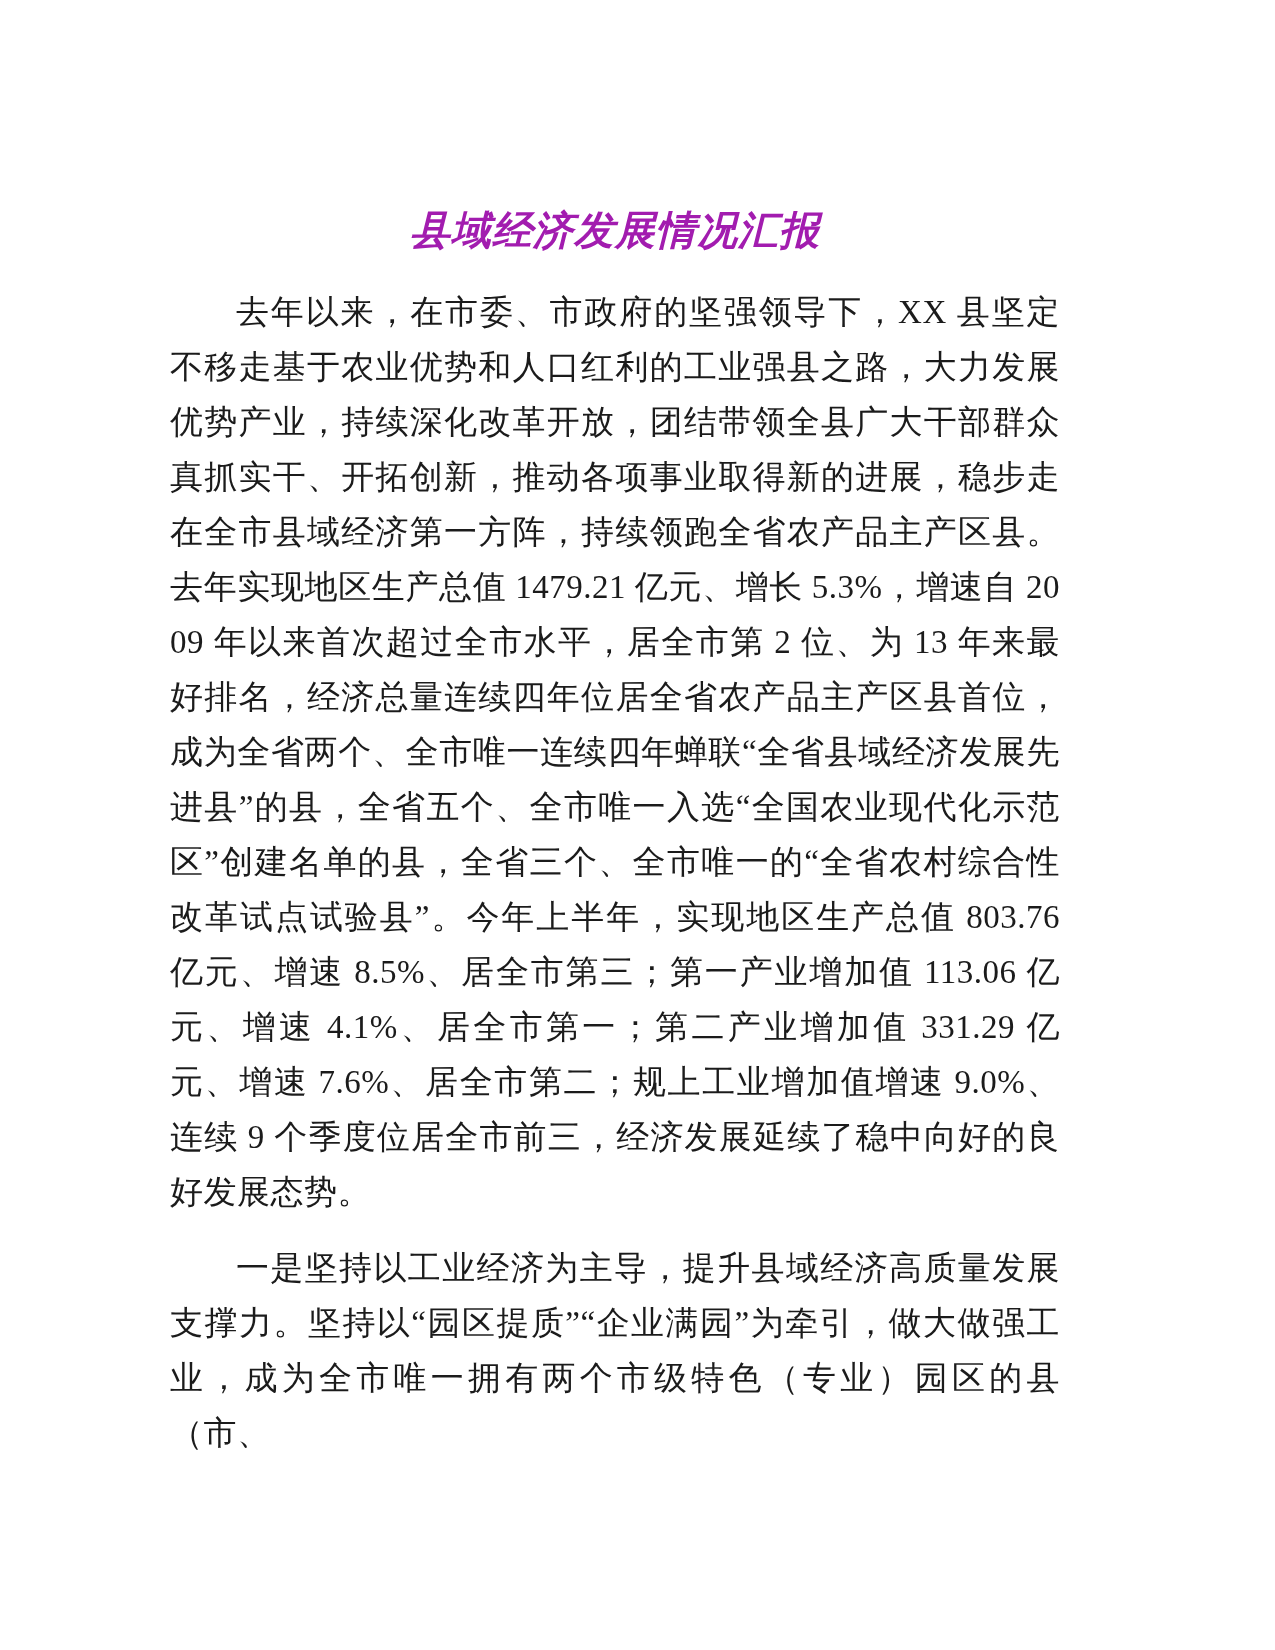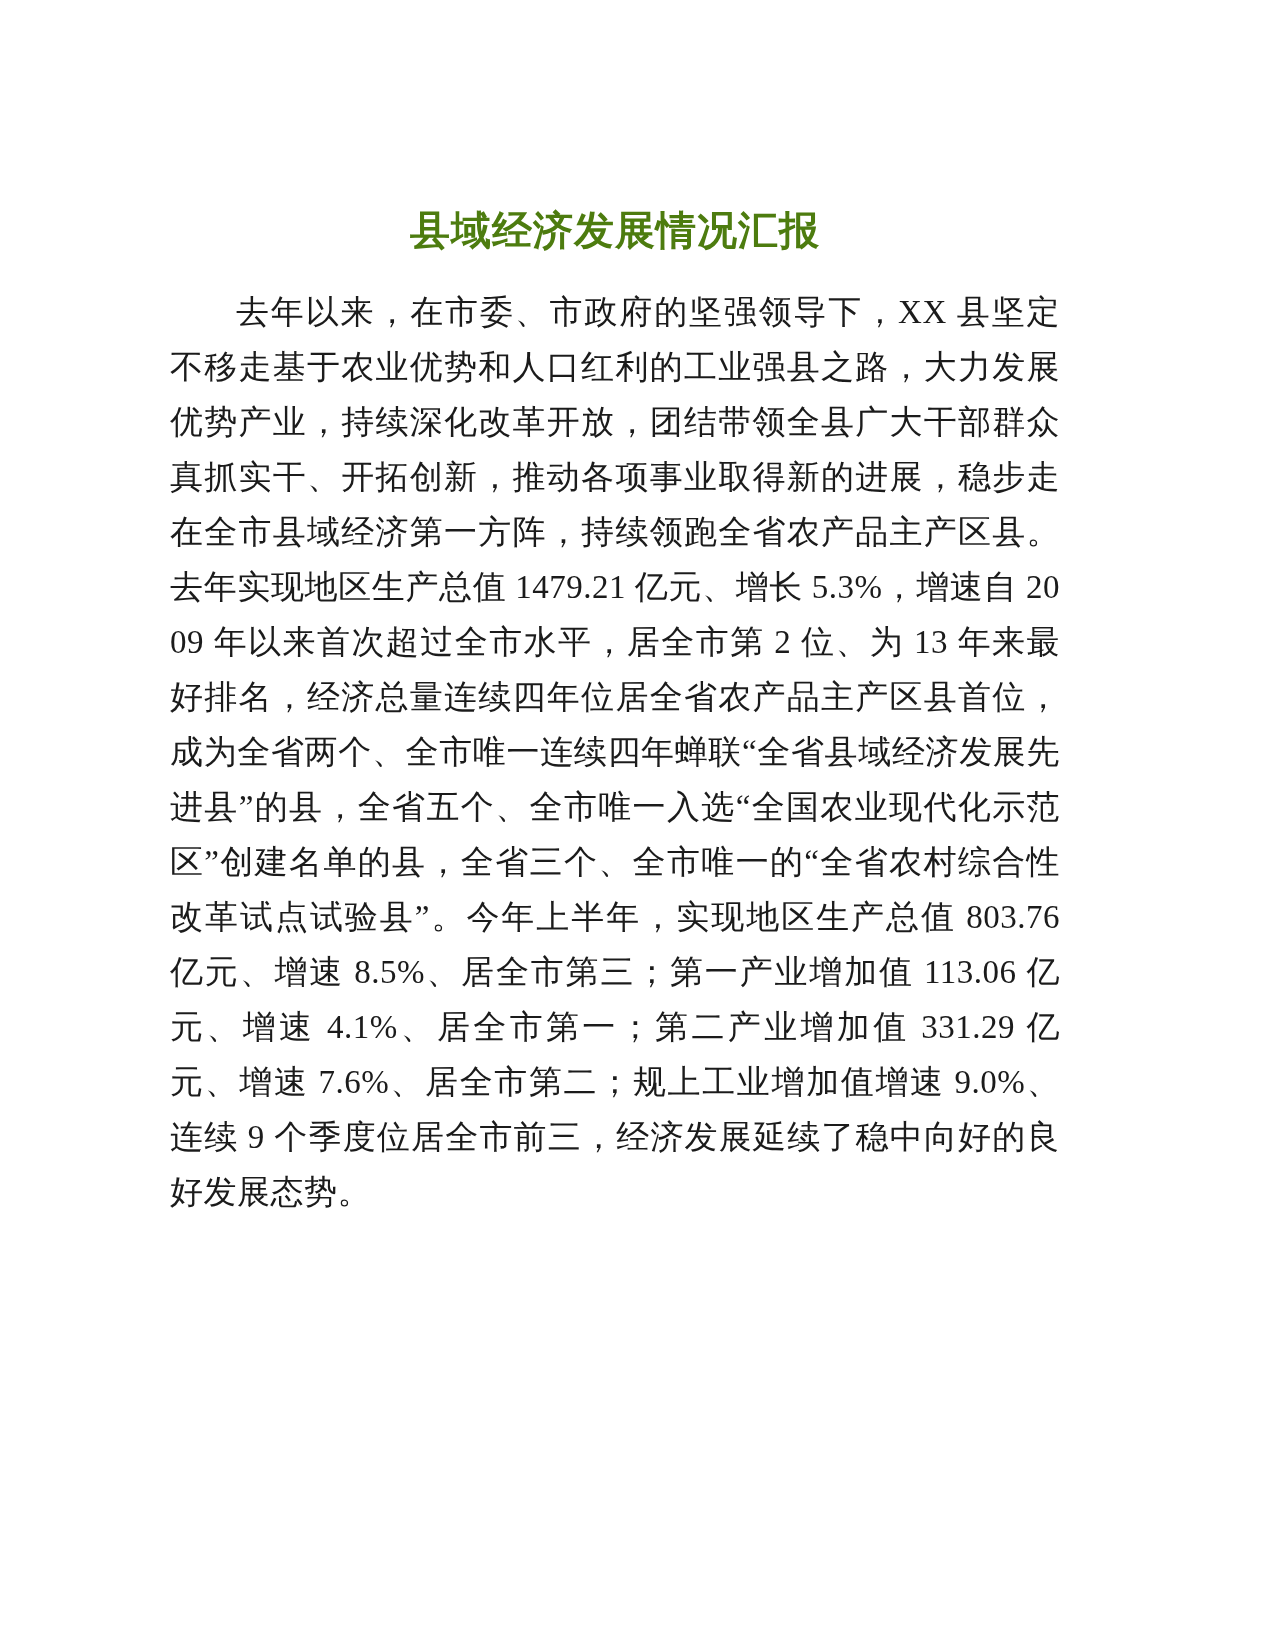--- a/index.html
+++ b/index.html
@@ -19,21 +19,22 @@
     font-family: "Liberation Sans", "DejaVu Sans", sans-serif;
     color: #1b1b1b;
   }
   .doc-title {
     margin: 0 0 30px 0;
     font-size: 40px;
     font-weight: 700;
     text-align: center;
     line-height: 50px;
     letter-spacing: 1px;
-    color: #4d7c0f;
+    color: #a21caf;
+    font-style: italic;
   }
   .doc-body p {
     margin: 0 0 21px 0;
     font-size: 33px;
     line-height: 55px;
     text-align: justify;
     text-justify: inter-ideograph;
     text-indent: 2em;
     letter-spacing: 0.5px;
     word-break: break-all;
@@ -41,14 +42,15 @@
     font-family: Liberation Serif, serif;
   }
 </style>
 </head>
 <body>
 
 <div class="page">
   <h1 class="doc-title">县域经济发展情况汇报</h1>
   <div class="doc-body">
     <p>去年以来，在市委、市政府的坚强领导下，XX 县坚定不移走基于农业优势和人口红利的工业强县之路，大力发展优势产业，持续深化改革开放，团结带领全县广大干部群众真抓实干、开拓创新，推动各项事业取得新的进展，稳步走在全市县域经济第一方阵，持续领跑全省农产品主产区县。去年实现地区生产总值 1479.21 亿元、增长 5.3%，增速自 2009 年以来首次超过全市水平，居全市第 2 位、为 13 年来最好排名，经济总量连续四年位居全省农产品主产区县首位，成为全省两个、全市唯一连续四年蝉联“全省县域经济发展先进县”的县，全省五个、全市唯一入选“全国农业现代化示范区”创建名单的县，全省三个、全市唯一的“全省农村综合性改革试点试验县”。今年上半年，实现地区生产总值 803.76 亿元、增速 8.5%、居全市第三；第一产业增加值 113.06 亿元、增速 4.1%、居全市第一；第二产业增加值 331.29 亿元、增速 7.6%、居全市第二；规上工业增加值增速 9.0%、连续 9 个季度位居全市前三，经济发展延续了稳中向好的良好发展态势。</p>
+    <p>一是坚持以工业经济为主导，提升县域经济高质量发展支撑力。坚持以“园区提质”“企业满园”为牵引，做大做强工业，成为全市唯一拥有两个市级特色（专业）园区的县（市、</p>
   </div>
 </div>
 
 </body></html>

